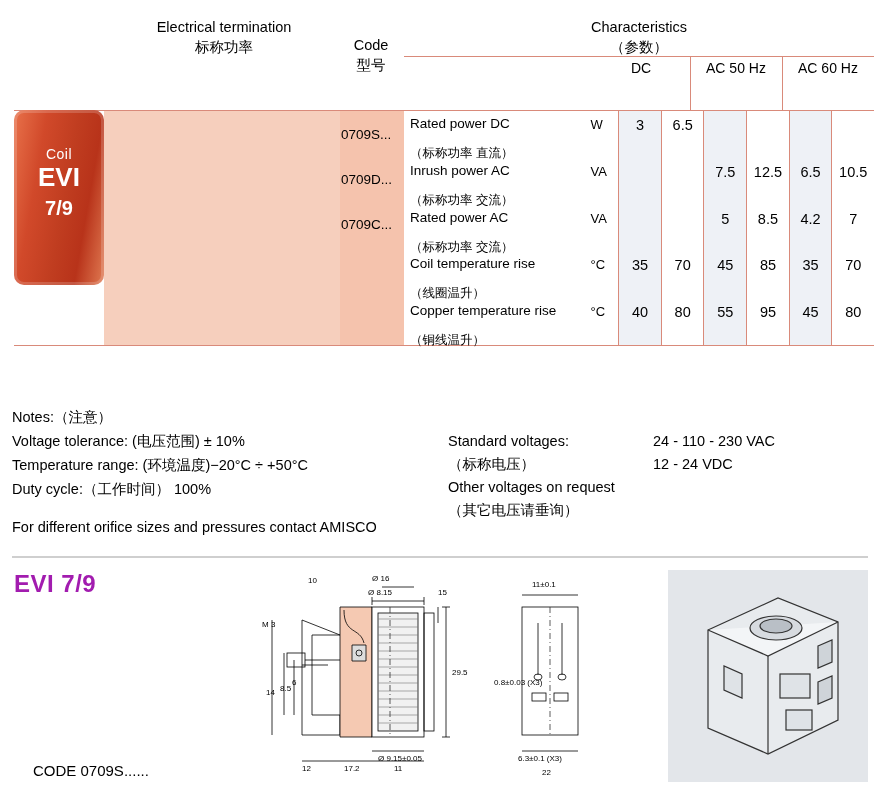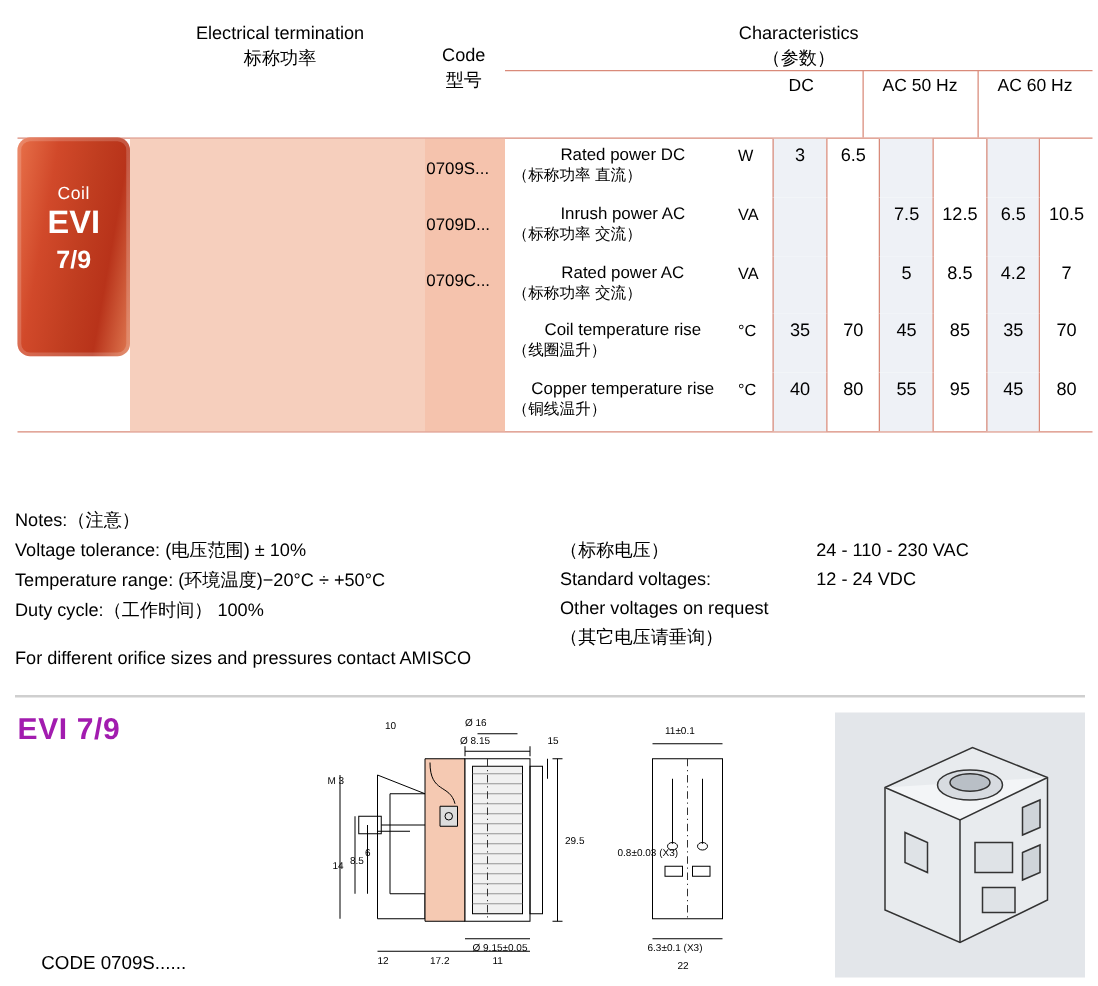--- a/index.html
+++ b/index.html
@@ -55,22 +55,22 @@
   .term-en .small { font-size:10.5px; }
   .term-cn { font-size:13px; line-height:17px; }
 
   .code-col { position:absolute; left:341px; top:126px; width:62px; }
   .code-item { font-size:13.5px; line-height:18px; height:45px; }
 
   
   .char-grid { position:absolute; left:404px; top:111px; width:470px; height:234px; }
   .cg-row { display:flex; height:46.8px; }
   .cg-label { width:188px; padding:4px 4px 0 6px; }
-  .cg-l-en { font-size:13.5px; line-height:17px; white-space:nowrap;text-align:center; }
-  .cg-l-cn { font-size:12.5px; line-height:16px; }
+  .cg-l-en { font-size:13.5px; line-height:17px; white-space:nowrap; }
+  .cg-l-cn { font-size:12.5px; line-height:16px;margin-top:13px; }
   .cg-unit { width:28px; font-size:13px; padding-top:6px; }
   .cg-cell { width:43px; text-align:center; font-size:14.5px; padding-top:6px; border-left:1px solid #d98a7a; }
   .cg-cell.alt { background:#eef1f6; }
   .cg-cell.plain { background:transparent; }
 
   
   .notes { position:absolute; left:12px; top:405px; width:460px; font-size:14.5px; line-height:24px; }
   .notes .diff { margin-top:14px; }
   .volts { position:absolute; left:448px; top:430px; width:420px; font-size:14.5px; line-height:23px; }
   .volts-col1 { position:absolute; left:0; top:0; width:200px; }
@@ -211,22 +211,22 @@
   <div class="notes">
     <div>Notes:（注意）</div>
     <div>Voltage tolerance: (电压范围) ± 10%</div>
     <div>Temperature range: (环境温度)−20°C ÷ +50°C</div>
     <div>Duty cycle:（工作时间）        100%</div>
     <div class="diff">For different orifice sizes and pressures contact AMISCO</div>
   </div>
 
   <div class="volts">
     <div class="volts-col1">
+      <div>Standard voltages:</div>
       <div>（标称电压）</div>
-      <div>Standard voltages:</div>
       <div>Other voltages on request</div>
       <div>（其它电压请垂询）</div>
     </div>
     <div class="volts-col2">
       <div>24 - 110 - 230 VAC</div>
       <div>12 - 24 VDC</div>
     </div>
   </div>
 
   <div class="hr-main"></div>

